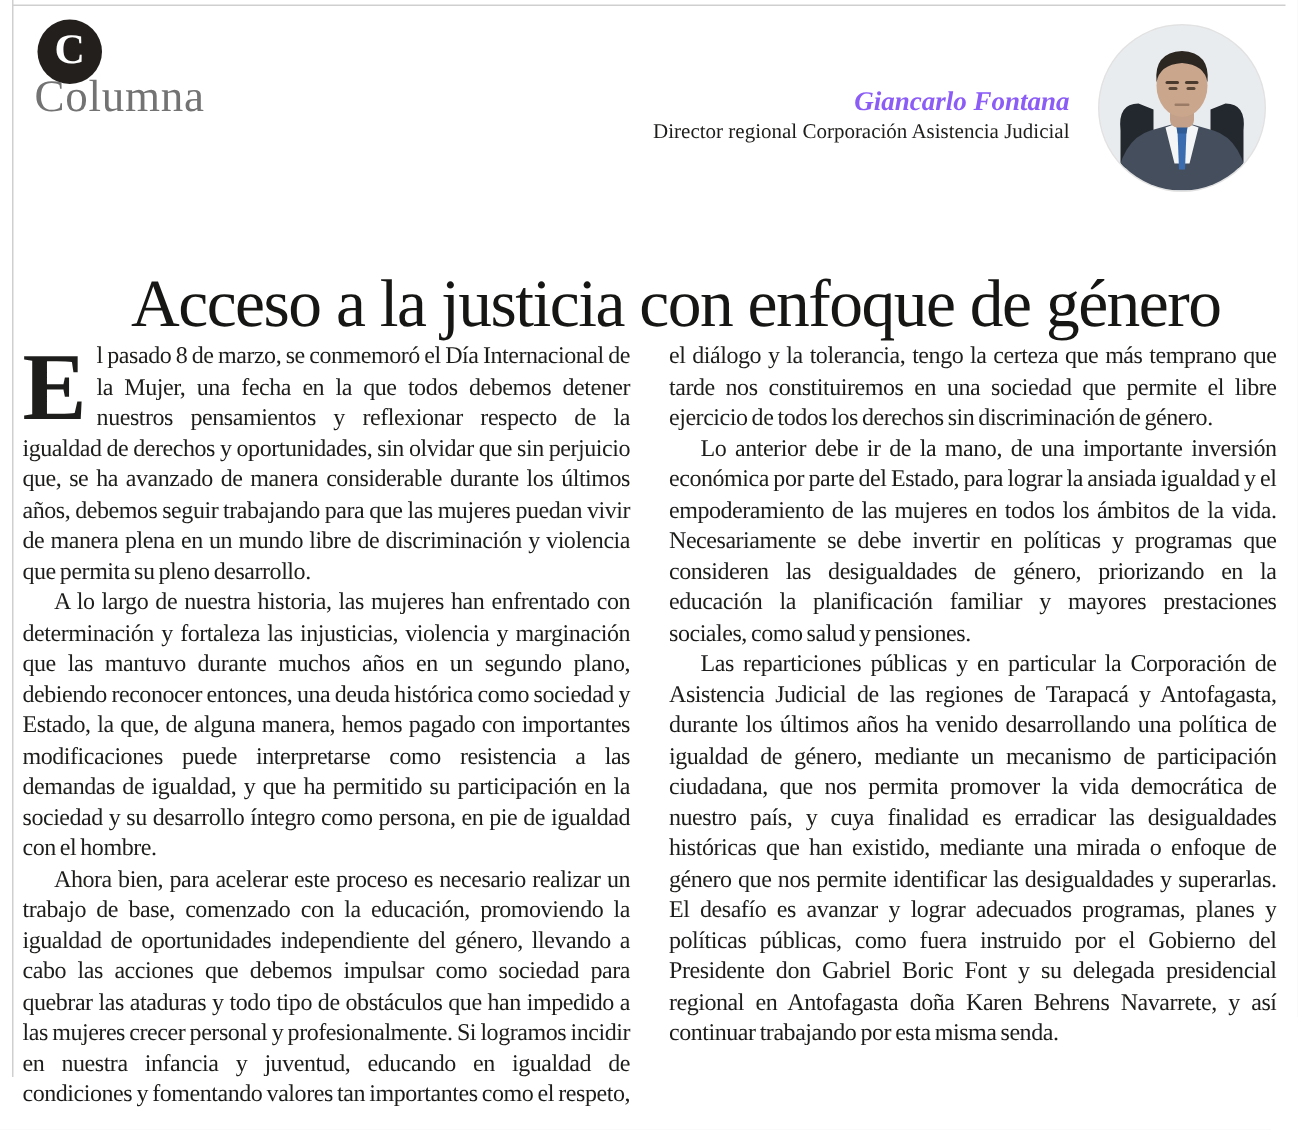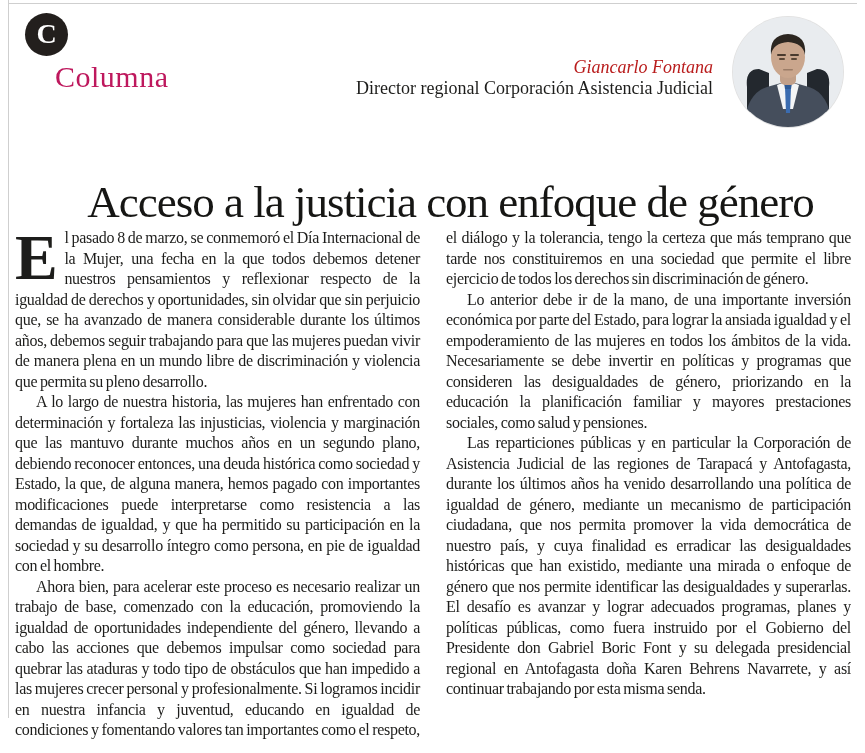--- a/index.html
+++ b/index.html
@@ -16,30 +16,30 @@
 
   .logo-circle{
     position:absolute;left:25px;top:13px;
     width:43px;height:43px;border-radius:50%;
     background:#231f1d;color:#ffffff;
     display:flex;align-items:center;justify-content:center;
     font-family:"Liberation Serif", serif;font-weight:bold;font-size:28px;
     line-height:1;padding-bottom:2px;box-sizing:border-box;
   }
   .section-label{
-    position:absolute;left:23px;top:60px;
-    font-size:30px;color:#be185d;letter-spacing:0.5px;margin-left:32px;
+    position:absolute;left:23px;top:48px;
+    font-size:30px;color:#737373;letter-spacing:0.5px;
   }
 
   .author-block{
     position:absolute;top:57px;right:152px;
     text-align:right;line-height:21px;
   }
-  .author-name{font-weight:normal;font-style:italic;font-size:18px;color:#b91c1c;}
-  .author-title{font-size:18px;color:#1d1d1b;}
+  .author-name{font-weight:bold;font-style:italic;font-size:18px;color:#8b5cf6;}
+  .author-title{font-size:14px;color:#1d1d1b;}
 
   .portrait{
     position:absolute;top:17px;right:22px;
     width:110px;height:110px;border-radius:50%;
     overflow:hidden;background:#e9ecef;
     box-shadow:0 0 0 1px #e2e2e2;
   }
 
   .headline{
     position:absolute;top:146px;left:0;right:0;

